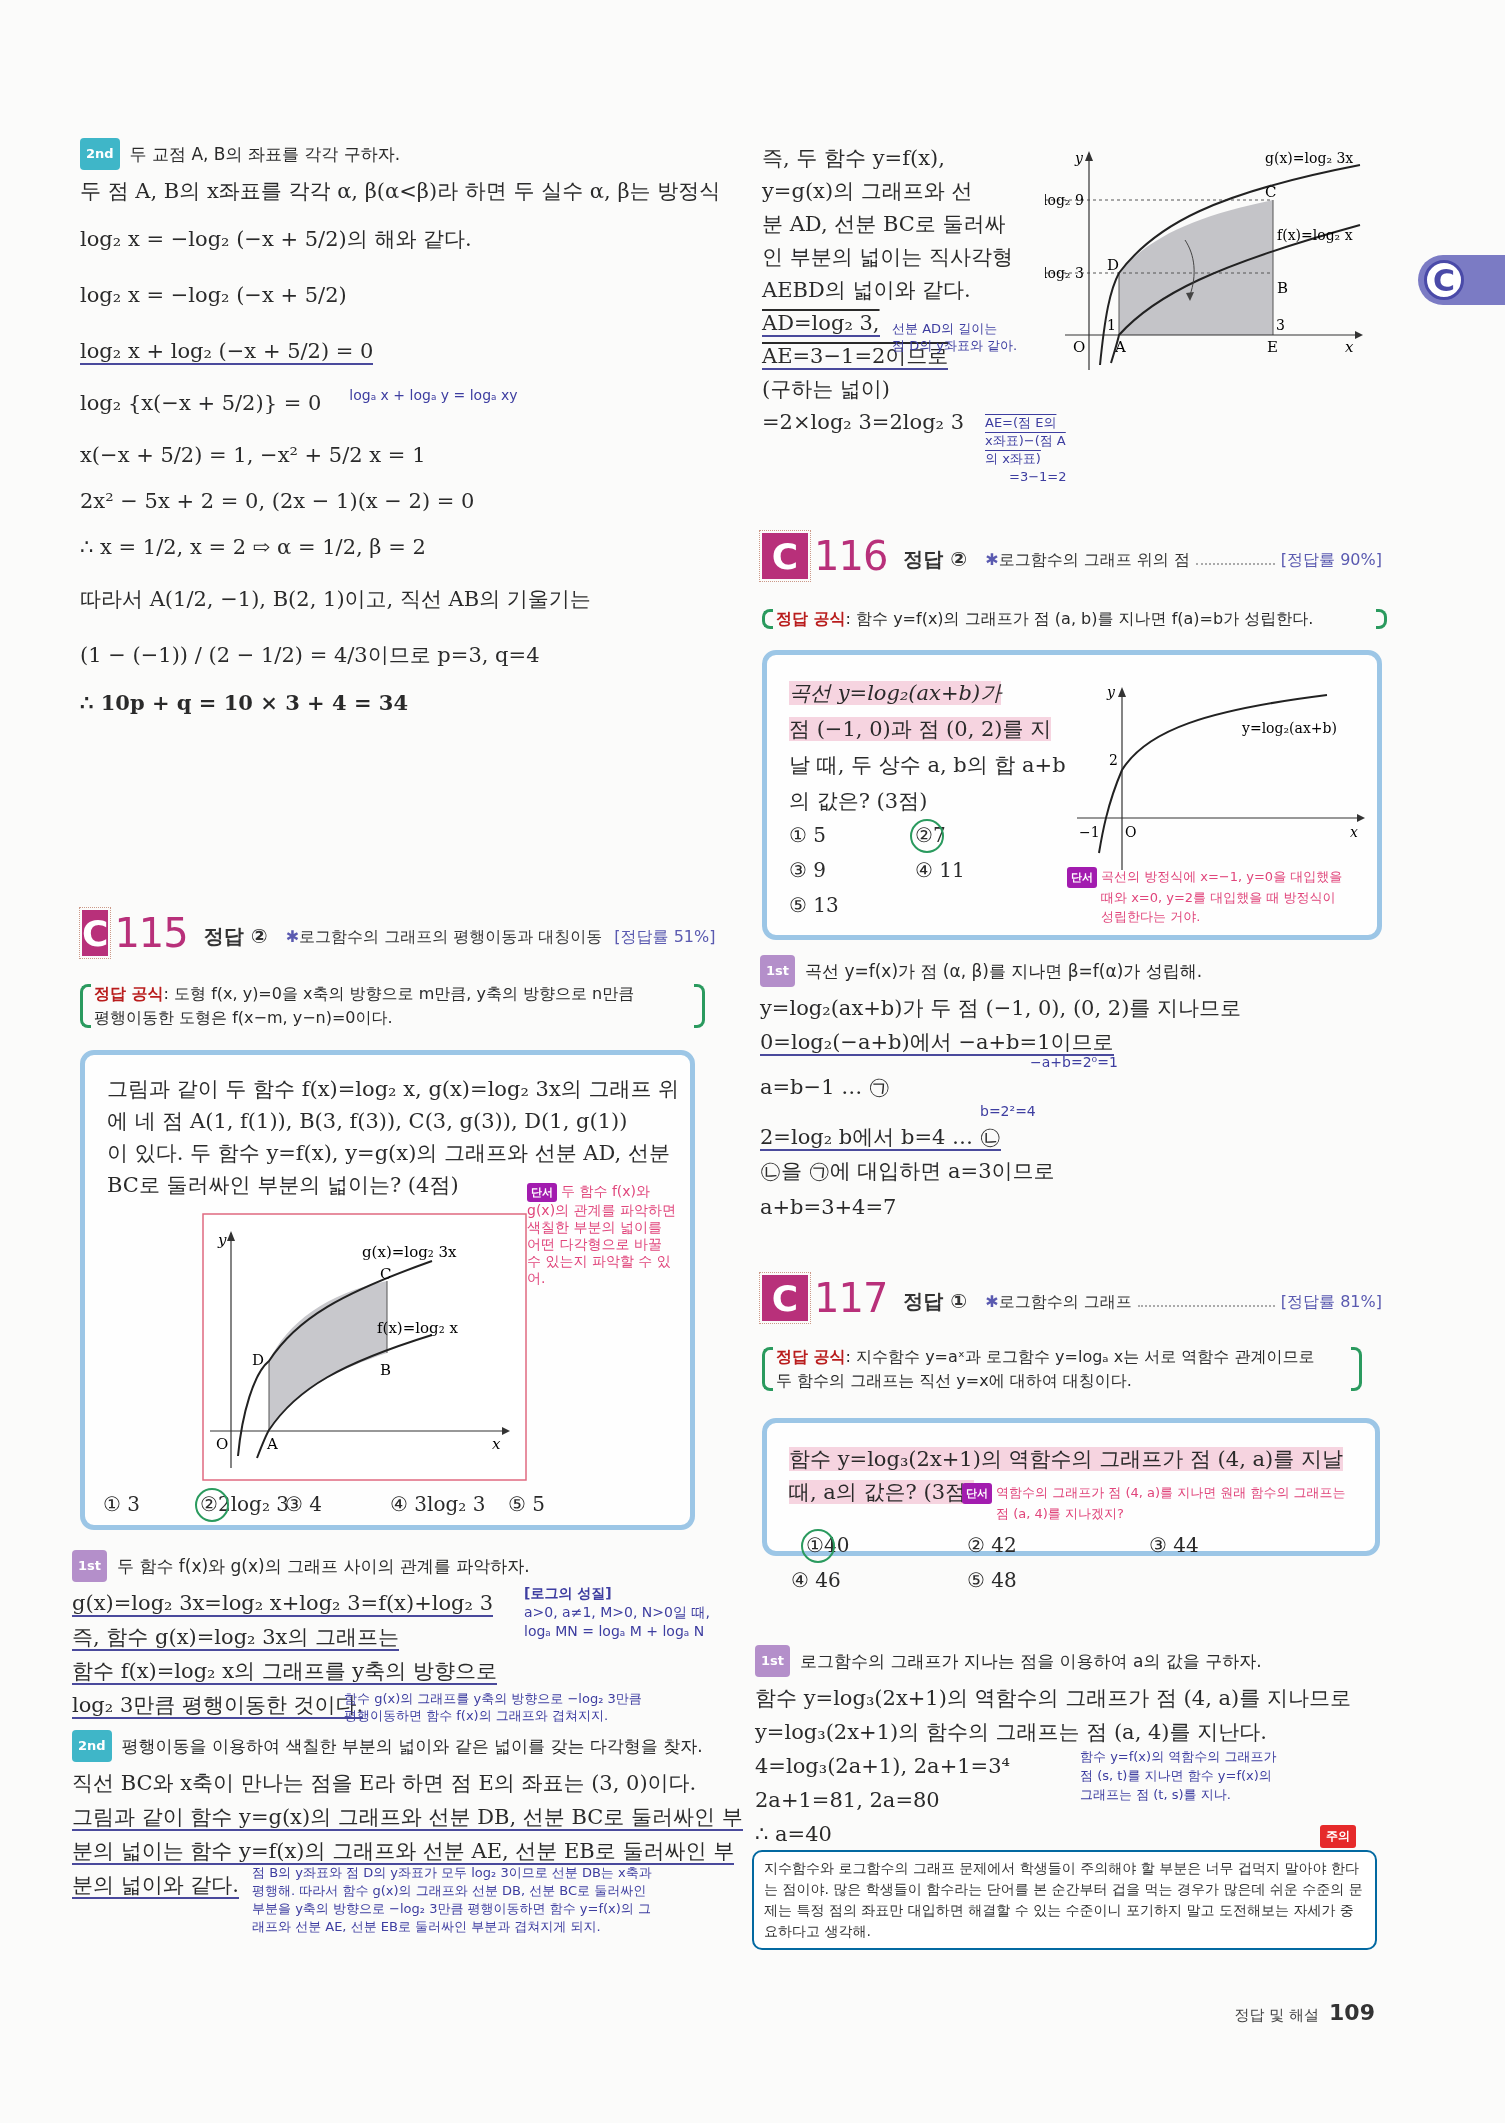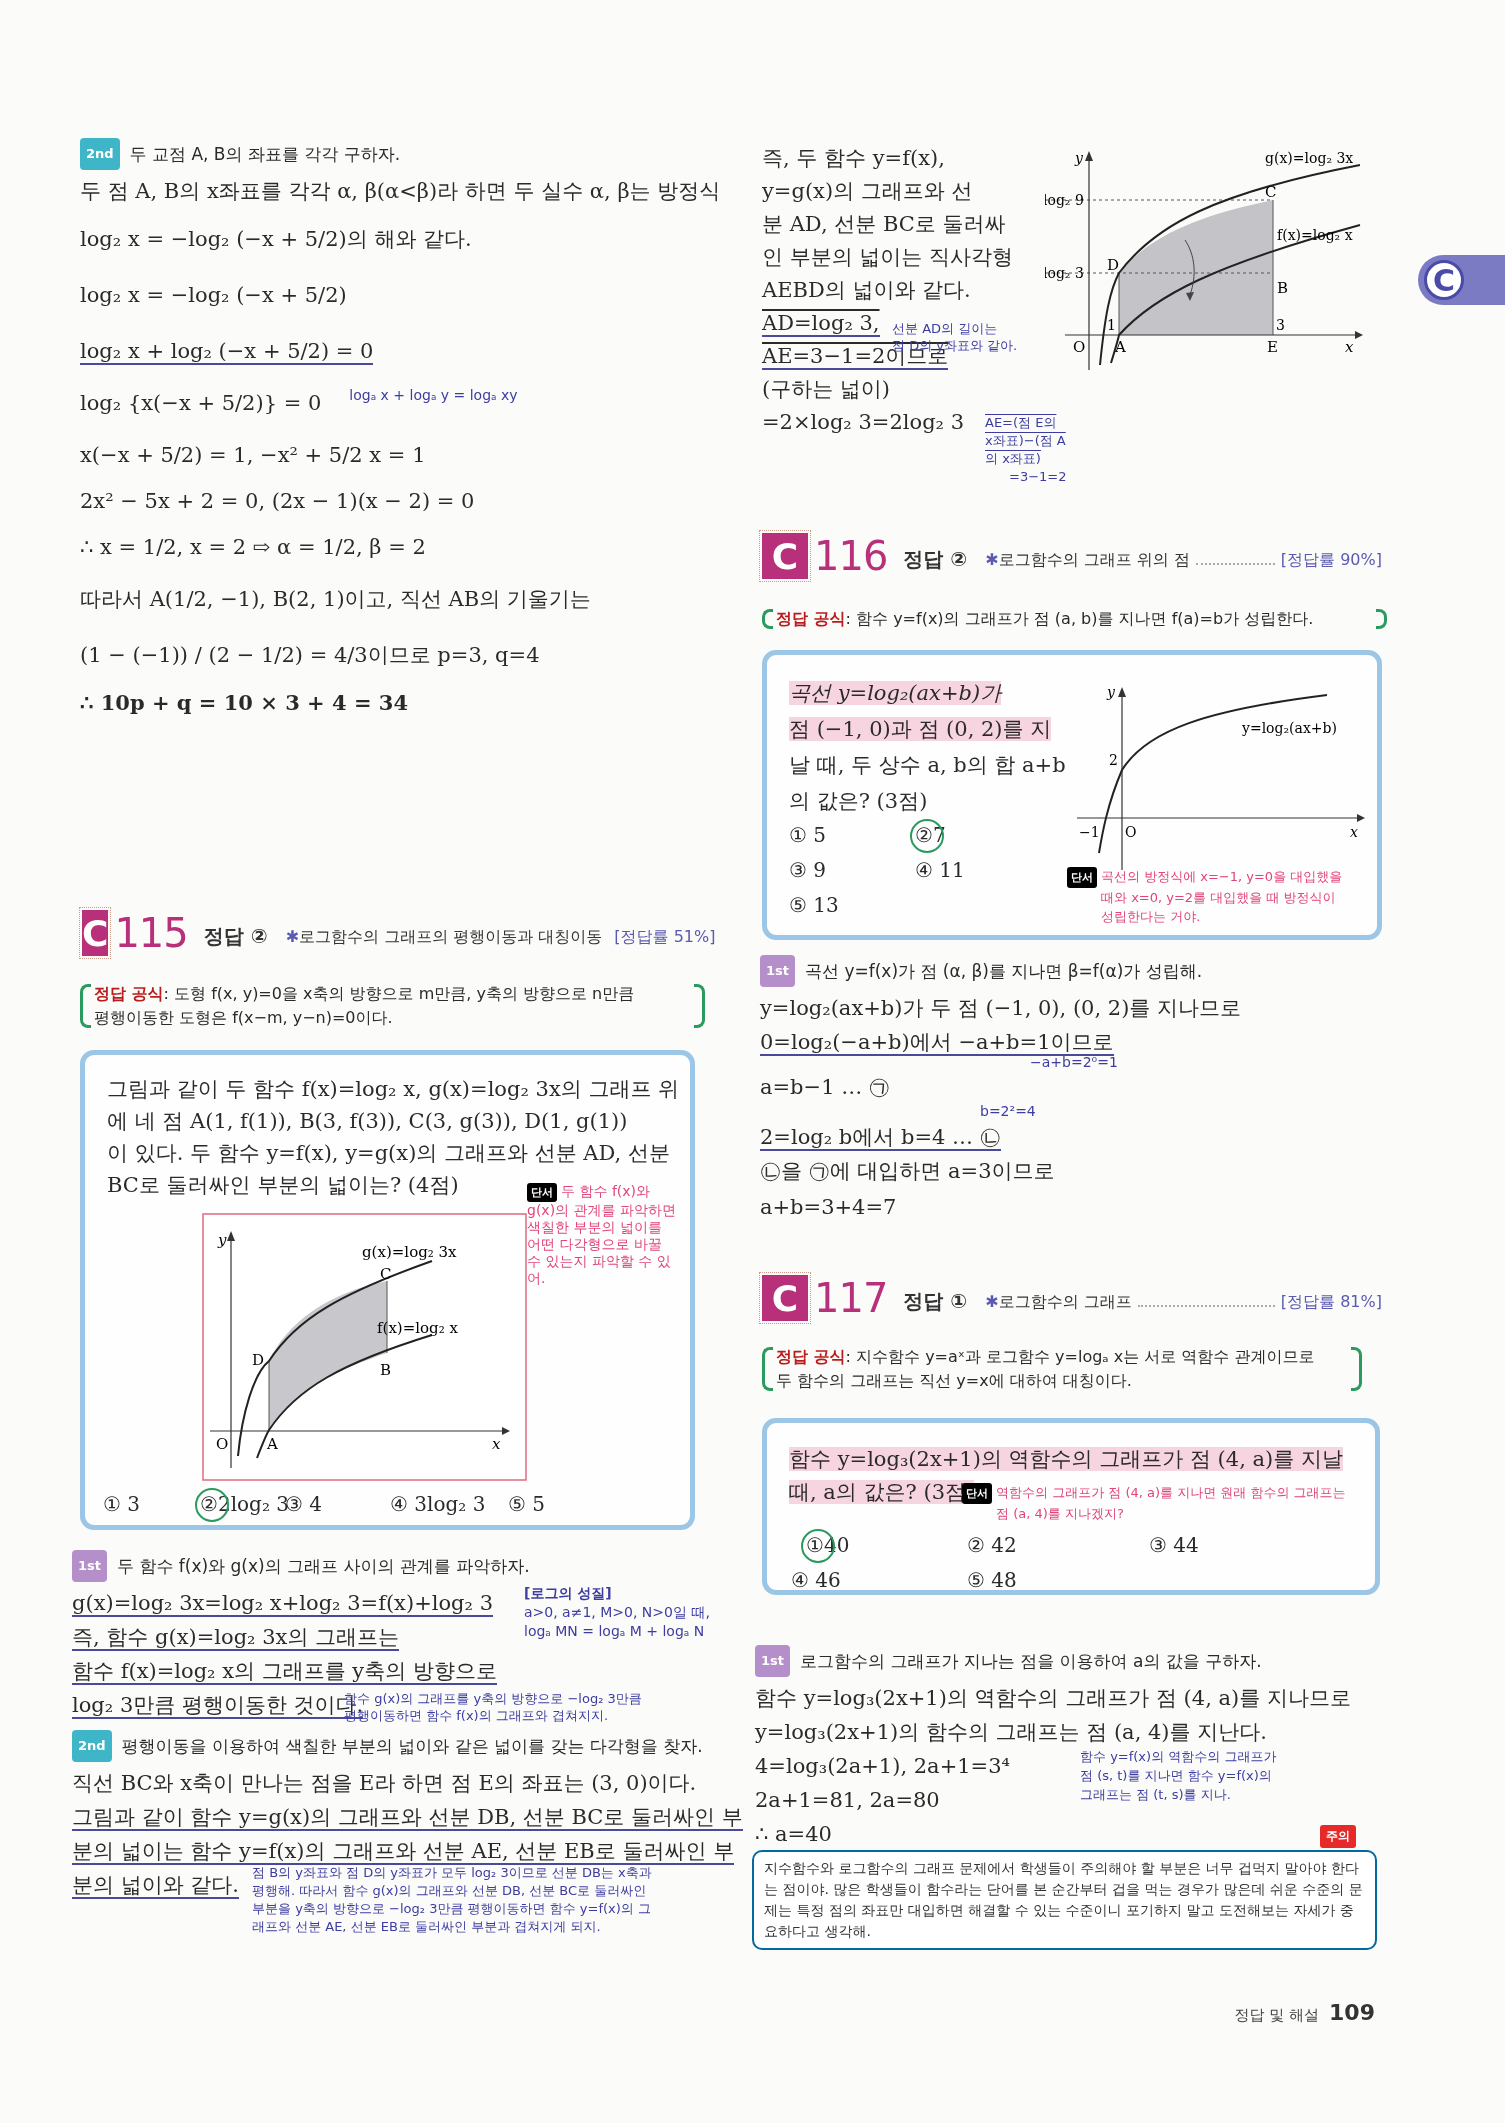--- a/index.html
+++ b/index.html
@@ -24,21 +24,21 @@
   .rate { font-family: "DejaVu Sans", sans-serif; font-size: 16px; color: #5a5ab0; margin-bottom: 8px; }
   .formula { position: absolute; font-family: "DejaVu Sans", sans-serif; font-size: 16px; line-height: 24px; padding: 0 14px; }
   .formula .lbl { color: #b91c1c; font-weight: bold; }
   .formula::before, .formula::after { content: ""; position: absolute; top: 2px; bottom: 2px; width: 8px; border: 3px solid #2a9a5e; }
   .formula::before { left: 0; border-right: none; border-radius: 8px 0 0 8px; }
   .formula::after { right: 0; border-left: none; border-radius: 0 8px 8px 0; }
   .qbox { position: absolute; border: 5px solid #9cc6e6; border-radius: 14px; background: #fefefe; }
   .choice { font-size: 20px; position: absolute; white-space: nowrap; }
   .circled { position: relative; }
   .circled::before { content: ""; position: absolute; left: -5px; top: -4px; width: 30px; height: 30px; border: 2px solid #2a9a5e; border-radius: 50%; }
-  .hint { display: inline-block; background: #000000; color: #fff; font-size: 11px; font-weight: bold; padding: 1px 4px; border-radius: 3px; margin-right: 4px; font-family: "DejaVu Sans", sans-serif; }
+  .hint { display: inline-block; background: #a21caf; color: #fff; font-size: 11px; font-weight: bold; padding: 1px 4px; border-radius: 3px; margin-right: 4px; font-family: "DejaVu Sans", sans-serif; }
   .hl { background: #f6d4e0; }
   .sidetab { position: absolute; left: 1418px; top: 255px; width: 100px; height: 50px; background: #7b7bc4; border-radius: 25px 0 0 25px; }
   .sidetab .c { position: absolute; left: 6px; top: 5px; width: 40px; height: 40px; border-radius: 50%; background: #fff; color: #4a4aa8; font-family: "DejaVu Sans", sans-serif; font-weight: bold; font-size: 30px; display: flex; align-items: center; justify-content: center; border: 3px solid #4a4aa8; }
   .caution { position: absolute; border: 2px solid #0369a1; border-radius: 10px; background: #fff; font-family: "DejaVu Sans", sans-serif; font-size: 14px; line-height: 21px; padding: 6px 10px; color: #333; }
   .caution-tag { position: absolute; background: #e62a2a; color: #fff; font-family: "DejaVu Sans", sans-serif; font-size: 12px; font-weight: bold; padding: 3px 6px; border-radius: 3px; }
   .footer { position: absolute; right: 130px; top: 2000px; font-family: "DejaVu Sans", sans-serif; color: #444; }
   .footer .t { font-size: 15px; margin-right: 10px; }
   .footer .p { font-size: 22px; font-weight: bold; color: #333; }
   svg text { font-family: "DejaVu Serif", serif; }
 </style>
@@ -263,21 +263,21 @@
   <div class="qnum">117</div>
   <div class="ans">정답 ①</div>
   <div class="topic"><span class="star">✱</span><span>로그함수의 그래프</span></div>
   <div class="dots"></div>
   <div class="rate">[정답률 81%]</div>
 </div>
 <div class="formula" style="left:762px; top:1345px; width:600px;">
   <span class="lbl">정답 공식</span><span>: 지수함수 y=aˣ과 로그함수 y=logₐ x는 서로 역함수 관계이므로</span><br>
   <span>두 함수의 그래프는 직선 y=x에 대하여 대칭이다.</span>
 </div>
-<div class="qbox" style="left:762px; top:1418px; width:618px; height:177px;">
+<div class="qbox" style="left:762px; top:1418px; width:618px; height:138px;">
   <div style="position:absolute; left:22px; top:18px;">
     <div class="line" style="line-height:36px;"><span class="hl">함수 y=log₃(2x+1)의 역함수의 그래프가 점 (4, a)를 지날</span></div>
     <div class="line" style="line-height:30px;"><span class="hl">때, a의 값은? (3점)</span></div>
   </div>
   <div class="pink sans" style="position:absolute; left:195px; top:60px; font-size:13px; line-height:19px;">
     <div><span class="hint">단서</span><span>역함수의 그래프가 점 (4, a)를 지나면 원래 함수의 그래프는</span></div>
     <div style="padding-left:34px;">점 (a, 4)를 지나겠지?</div>
   </div>
   <div class="choice" style="left:39px; top:110px;"><span class="circled">①</span><span>40</span></div>
   <div class="choice" style="left:200px; top:110px;"><span>②</span> <span>42</span></div>

